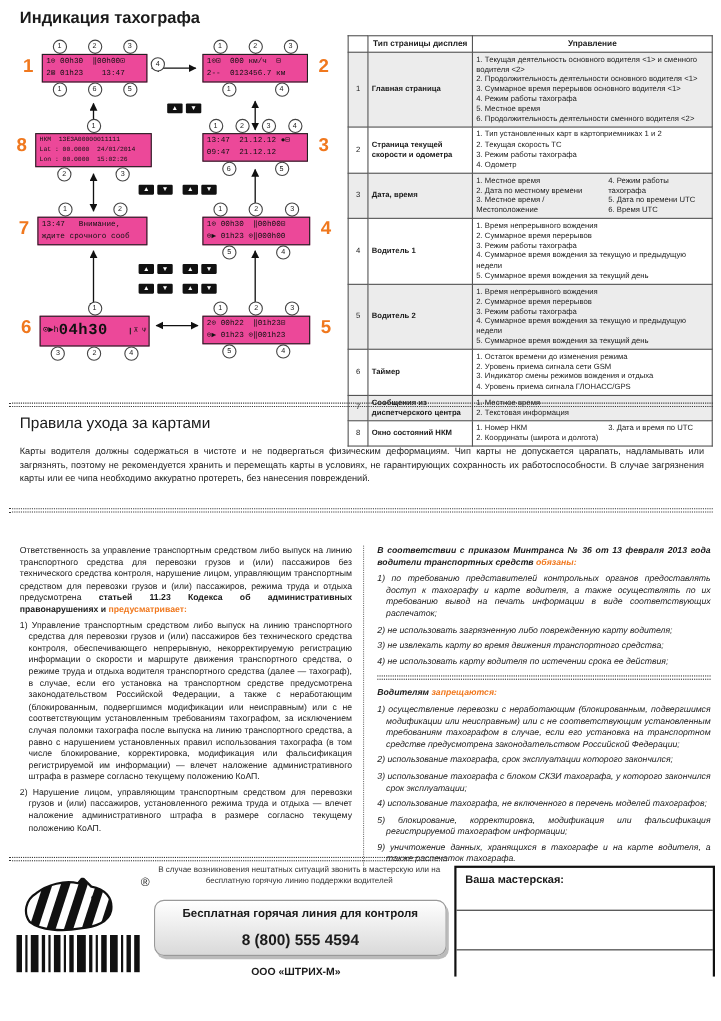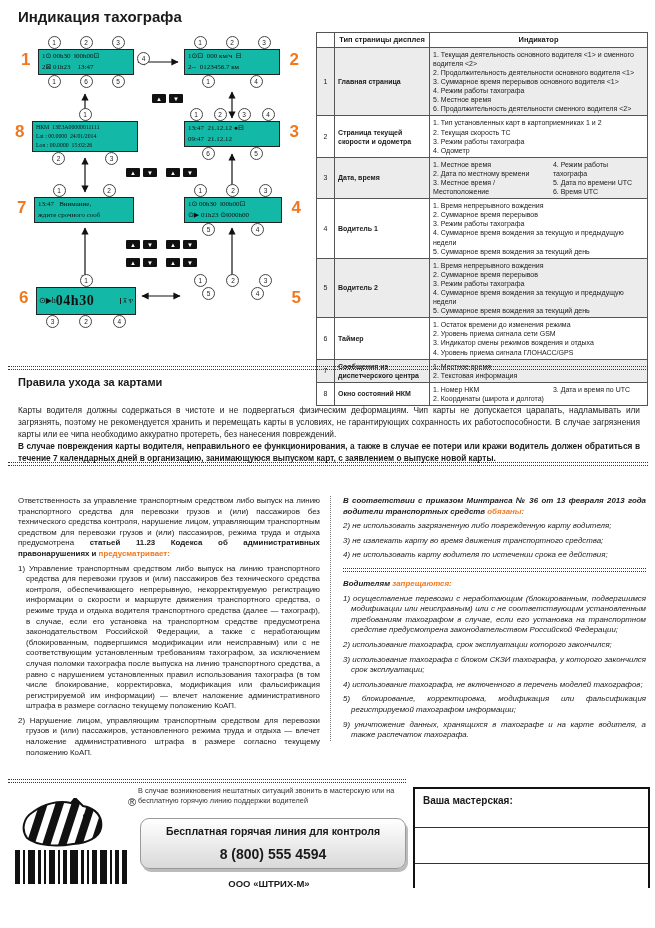--- a/index.html
+++ b/index.html
@@ -7,21 +7,21 @@
         font-family:"Liberation Sans",sans-serif;color:#1a1a1a;}
   h1.title{position:absolute;left:18px;top:8px;font-size:15px;font-weight:bold;margin:0;}
 
   
   .diagram{position:absolute;left:10px;top:36px;width:304px;height:300px;}
   .arrows{position:absolute;left:0;top:0;z-index:0;}
   .disp{position:absolute;z-index:1;}
   .co-row{display:flex;justify-content:space-around;height:13px;align-items:center;}
   .co{display:inline-flex;width:11px;height:11px;border:1px solid #444;border-radius:50%;
       align-items:center;justify-content:center;font-size:6.5px;background:#fff;color:#222;}
-  .screen{border:1.5px solid #222;background:#14b8a6;font-family:Liberation Serif, serif;
+  .screen{border:1.5px solid #222;background:#ec4899;font-family:Liberation Mono, monospace;
           font-size:7px;line-height:1.6;padding:1px 3px;white-space:pre;color:#111;position:relative;}
   .screen.small{font-size:5.8px;line-height:1.55;}
   .screen.bigscr{display:flex;align-items:center;white-space:normal;padding:2px 2px;}
   .pfx{font-size:8px;}
   .bigtxt{font-weight:bold;font-size:14px;letter-spacing:.5px;}
   .sideic{margin-left:auto;border-left:1px solid #222;padding-left:2px;font-size:6px;line-height:1.1;
           display:flex;flex-direction:column;align-items:center;}
   .onum{position:absolute;top:14px;font-size:17px;font-weight:bold;color:#f0781e;}
   .num-left .onum{left:-17px;}
   .num-right .onum{right:-19px;}
@@ -40,34 +40,34 @@
   .dtable tbody tr:nth-child(odd){background:#ececec;}
   .c-info{padding:2px 3px;}
   .infowrap{display:flex;gap:6px;}
   .info-a{flex:1.25;}
   .info-b{flex:1;}
 
   
   .divider{position:absolute;height:2px;border-top:1px dotted #333;border-bottom:1px dotted #333;}
 
   
-  .sec-title{position:absolute;font-size:11px;font-weight:bold;margin:0;}
+  .sec-title{position:absolute;font-size:14px;font-weight:normal;margin:0;}
   .cards-p{position:absolute;left:18px;width:622px;font-size:8.3px;line-height:1.45;text-align:justify;}
   .accent{color:#f0781e;font-weight:bold;}
   .b{font-weight:bold;}
   .resp-col{position:absolute;font-size:7.9px;line-height:1.34;text-align:justify;}
   .resp-item{text-indent:-8px;padding-left:8px;margin-top:4px;}
   .resp-right{border-left:1px dotted #777;padding-left:12px;font-style:italic;}
   .rdiv{border-top:1px dotted #333;border-bottom:1px dotted #333;height:2px;margin:7px 0;}
 
   
   .logo{position:absolute;left:8px;top:798px;width:126px;text-align:center;}
   .brand{font-size:17px;font-weight:bold;letter-spacing:1.5px;margin-top:1px;font-family:"DejaVu Sans Mono",monospace;}
   .rmark{position:absolute;right:-2px;top:-2px;font-size:11px;}
-  .foot-note{position:absolute;left:138px;top:786px;width:268px;font-size:7.3px;line-height:1.4;color:#333;}
+  .foot-note{position:absolute;left:138px;top:786px;width:268px;font-size:7.3px;line-height:1.4;color:#333;text-align:center;}
   .hotline{position:absolute;left:140px;top:818px;width:256px;border:1px solid #999;border-radius:9px;
            background:linear-gradient(#ffffff,#d9d9d9);box-shadow:2px 3px 0 #bbb;text-align:center;padding:6px 4px;}
   .hotline .t1{font-size:10.5px;font-weight:bold;}
   .hotline .t2{font-size:14px;font-weight:bold;margin-top:9px;}
   .company{position:absolute;left:138px;top:878px;width:262px;text-align:center;font-weight:bold;}
   .company .c1{font-size:9.5px;}
   .company .c2{font-size:9.5px;margin-top:2px;}
   .company .c3{font-size:13px;margin-top:20px;}
   .workshop{position:absolute;left:413px;top:787px;width:233px;height:134px;border:2px solid #111;}
   .workshop .ws-label{font-size:10px;font-weight:bold;padding:6px 8px 0 8px;}
@@ -192,20 +192,21 @@
           <span class="co">4</span>
         </div>
         <span class="onum">6</span>
       </div>
     <div class="disp num-right" id="disp-d5" style="left:174px;top:238px;width:98px;">
         <div class="co-row">
           <span class="co">1</span>
           <span class="co">2</span>
           <span class="co">3</span>
         </div>
+        <div class="screen"><div>2⊙ 00h22  ‖01h23⊡</div><div>⊙▶ 01h23 ⊙‖001h23</div></div>
         <div class="co-row">
           <span class="co">5</span>
           <span class="co">4</span>
         </div>
         <span class="onum">5</span>
       </div>
 
     <div class="nav" style="left:142px;top:58px;">
       <span class="navbtn">▲</span>
       <span class="navbtn">▼</span>
@@ -234,21 +235,21 @@
       <span class="navbtn">▲</span>
       <span class="navbtn">▼</span>
     </div>
   </div>
 
   <table class="dtable">
     <thead>
       <tr>
         <th class="c-num"></th>
         <th>Тип страницы дисплея</th>
-        <th>Индикатор</th>
+        <th>Управление</th>
       </tr>
     </thead>
     <tbody id="table-body">
         <tr>
           <td class="c-num">1</td>
           <td class="c-type">Главная страница</td>
           <td class="c-info">
             <div class="infowrap">
               <div class="info-a">
                 <div>1. Текущая деятельность основного водителя &lt;1&gt; и сменного водителя &lt;2&gt;</div>
@@ -364,40 +365,40 @@
             </div>
           </td>
         </tr>
       </tbody>
   </table>
 
   <div class="divider" style="left:8px;top:366px;width:640px;"></div>
 
   <h2 class="sec-title" style="left:18px;top:376px;">Правила ухода за картами</h2>
   <p class="cards-p" style="top:396px;">Карты водителя должны содержаться в чистоте и не подвергаться физическим деформациям. Чип карты не допускается царапать, надламывать или загрязнять, поэтому не рекомендуется хранить и перемещать карты в условиях, не гарантирующих сохранность их работоспособности. В случае загрязнения карты или ее чипа необходимо аккуратно протереть, без нанесения повреждений.</p>
-  <p class="cards-p b" style="top:432px;">В случае повреждения карты водителя, неправильного ее функционирования, а также в случае ее потери или кражи водитель должен обратиться в течение 7 календарных дней в организацию, занимающуюся выпуском карт, с заявлением о выпуске новой карты.</p>
 
   <div class="divider" style="left:8px;top:462px;width:640px;"></div>
 
 
   <div class="resp-col" style="left:18px;top:496px;width:302px;">
     <div>
       <span>Ответственность за управление транспортным средством либо выпуск на линию транспортного средства для перевозки грузов и (или) пассажиров без технического средства контроля, нарушение лицом, управляющим транспортным средством для перевозки грузов и (или) пассажиров, режима труда и отдыха предусмотрена </span><span class="b">статьей 11.23 Кодекса об административных правонарушениях и </span><span class="accent">предусматривает:</span>
     </div>
     <div id="resp-left-items">
         <div class="resp-item">1) Управление транспортным средством либо выпуск на линию транспортного средства для перевозки грузов и (или) пассажиров без технического средства контроля, обеспечивающего непрерывную, некорректируемую регистрацию информации о скорости и маршруте движения транспортного средства, о режиме труда и отдыха водителя транспортного средства (далее — тахограф), в случае, если его установка на транспортном средстве предусмотрена законодательством Российской Федерации, а также с неработающим (блокированным, подвергшимся модификации или неисправным) или с не соответствующим установленным требованиям тахографом, за исключением случая поломки тахографа после выпуска на линию транспортного средства, а равно с нарушением установленных правил использования тахографа (в том числе блокирование, корректировка, модификация или фальсификация регистрируемой им информации) — влечет наложение административного штрафа в размере согласно текущему положению КоАП.</div>
         <div class="resp-item">2) Нарушение лицом, управляющим транспортным средством для перевозки грузов и (или) пассажиров, установленного режима труда и отдыха — влечет наложение административного штрафа в размере согласно текущему положению КоАП.</div>
       </div>
   </div>
 
   <div class="resp-col resp-right" style="left:330px;top:496px;width:303px;">
     <div class="b">
       <span>В соответствии с приказом Минтранса № 36 от 13 февраля 2013 года водители транспортных средств </span><span class="accent">обязаны:</span>
     </div>
     <div id="resp-right1-items">
+        <div class="resp-item">1) по требованию представителей контрольных органов предоставлять доступ к тахографу и карте водителя, а также осуществлять по их требованию вывод на печать информации в виде соответствующих распечаток;</div>
         <div class="resp-item">2) не использовать загрязненную либо поврежденную карту водителя;</div>
         <div class="resp-item">3) не извлекать карту во время движения транспортного средства;</div>
         <div class="resp-item">4) не использовать карту водителя по истечении срока ее действия;</div>
       </div>
     <div class="rdiv"></div>
     <div class="b">
       <span>Водителям </span><span class="accent">запрещаются:</span>
     </div>
     <div id="resp-right2-items">
         <div class="resp-item">1) осуществление перевозки с неработающим (блокированным, подвергшимся модификации или неисправным) или с не соответствующим установленным требованиям тахографом в случае, если его установка на транспортном средстве предусмотрена законодательством Российской Федерации;</div>

